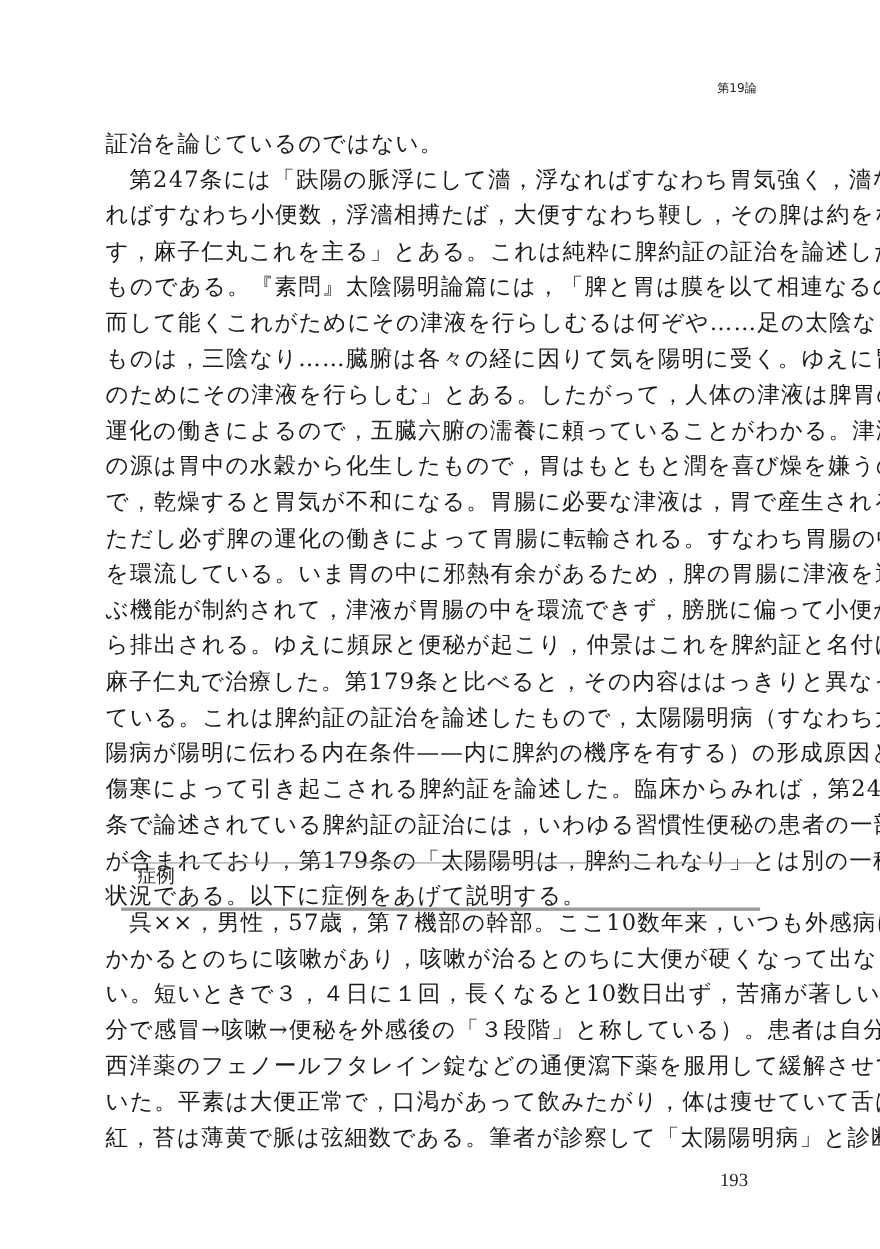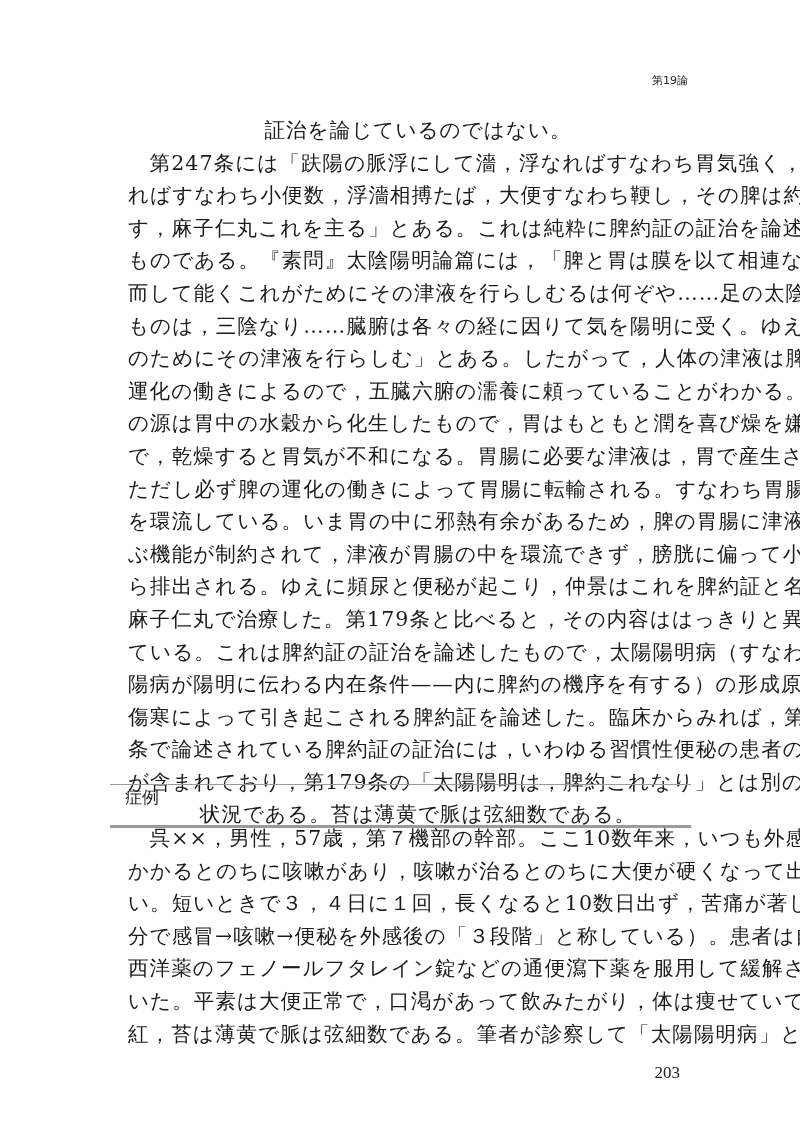--- a/index.html
+++ b/index.html
@@ -19,23 +19,22 @@
       position: absolute;
       top: 73px;
       right: 112px;
       font-family: "DejaVu Sans", "Liberation Sans", sans-serif;
       font-size: 11px;
       color: #222;
       letter-spacing: 0px;
     }
     .text-block {
       position: absolute;
-      left: 128px;
+      left: 96px;
       width: 580px;
-      text-align: center;
     }
     .line {
       height: 32.6px;
       line-height: 32.6px;
       font-size: 20.5px;
       white-space: nowrap;
       overflow: visible;
       letter-spacing: 1.1px;
     }
     #block-1 { top: 114px; }
@@ -88,30 +87,30 @@
   <div class="line">ただし必ず脾の運化の働きによって胃腸に転輸される。すなわち胃腸の中</div>
   <div class="line">を環流している。いま胃の中に邪熱有余があるため，脾の胃腸に津液を運</div>
   <div class="line">ぶ機能が制約されて，津液が胃腸の中を環流できず，膀胱に偏って小便か</div>
   <div class="line">ら排出される。ゆえに頻尿と便秘が起こり，仲景はこれを脾約証と名付け，</div>
   <div class="line">麻子仁丸で治療した。第179条と比べると，その内容ははっきりと異なっ</div>
   <div class="line">ている。これは脾約証の証治を論述したもので，太陽陽明病（すなわち太</div>
   <div class="line">陽病が陽明に伝わる内在条件——内に脾約の機序を有する）の形成原因と，</div>
   <div class="line">傷寒によって引き起こされる脾約証を論述した。臨床からみれば，第247</div>
   <div class="line">条で論述されている脾約証の証治には，いわゆる習慣性便秘の患者の一部</div>
   <div class="line">が含まれており，第179条の「太陽陽明は，脾約これなり」とは別の一種の</div>
-  <div class="line">状況である。苔は薄黄で脈は弦細数である。</div>
+  <div class="line">状況である。以下に症例をあげて説明する。</div>
 </div>
 
 <div class="section-header">
   <span>症例</span>
 </div>
 
 <div class="text-block" id="block-2">
   <div class="line">　呉××，男性，57歳，第７機部の幹部。ここ10数年来，いつも外感病に</div>
   <div class="line">かかるとのちに咳嗽があり，咳嗽が治るとのちに大便が硬くなって出な</div>
   <div class="line">い。短いときで３，４日に１回，長くなると10数日出ず，苦痛が著しい（自</div>
   <div class="line">分で感冒→咳嗽→便秘を外感後の「３段階」と称している）。患者は自分で</div>
   <div class="line">西洋薬のフェノールフタレイン錠などの通便瀉下薬を服用して緩解させて</div>
   <div class="line">いた。平素は大便正常で，口渇があって飲みたがり，体は痩せていて舌は</div>
   <div class="line">紅，苔は薄黄で脈は弦細数である。筆者が診察して「太陽陽明病」と診断し，</div>
 </div>
 
-<div class="page-number">203</div>
+<div class="page-number">193</div>
 
 </body></html>

